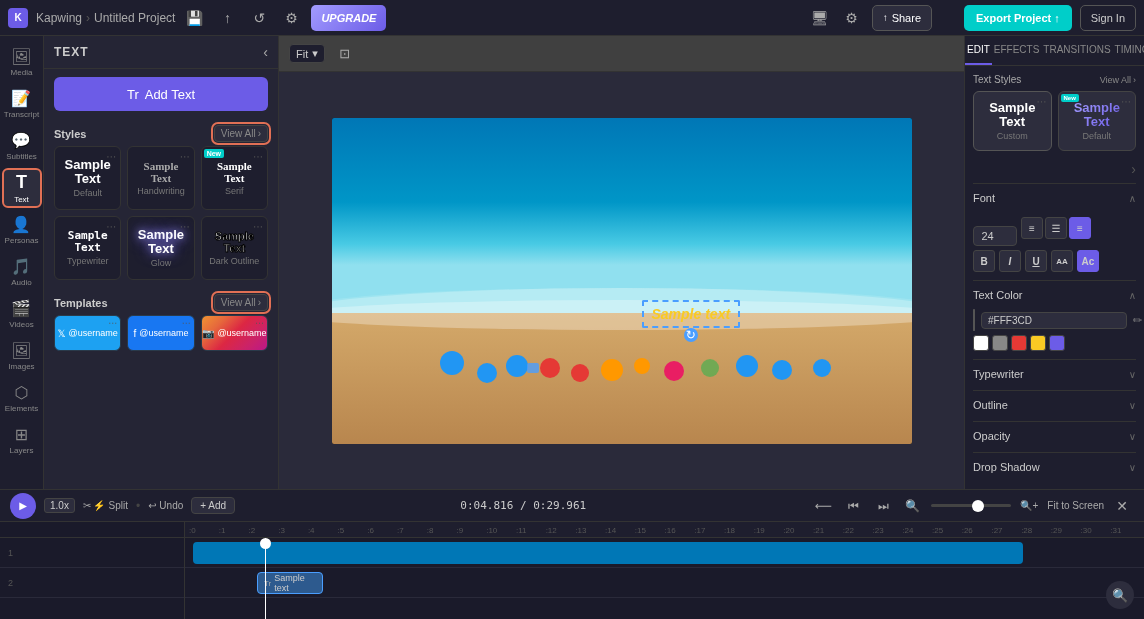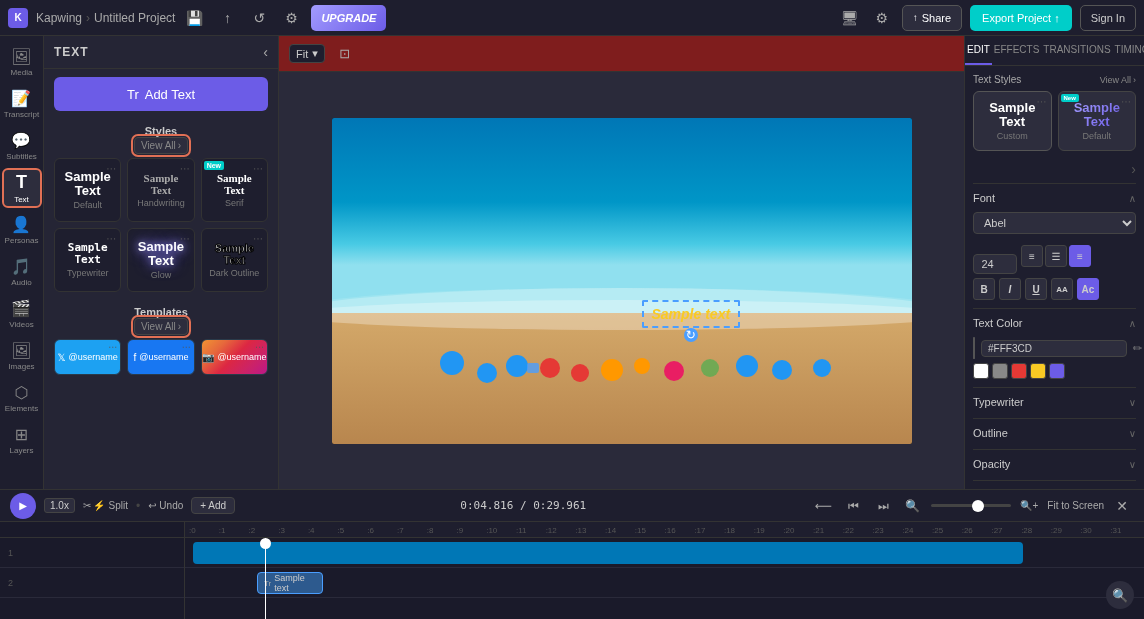--- a/index.html
+++ b/index.html
@@ -9,21 +9,21 @@
     .topbar { height: 36px; background: #1e1e2e; display: flex; align-items: center; padding: 0 8px; gap: 8px; border-bottom: 1px solid #333; flex-shrink: 0; }
     .topbar-logo { display: flex; align-items: center; gap: 4px; font-size: 13px; font-weight: 600; color: #fff; }
     .topbar-logo .logo-icon { width: 20px; height: 20px; background: #6c5ce7; border-radius: 4px; display: flex; align-items: center; justify-content: center; font-size: 10px; }
     .topbar-breadcrumb { display: flex; align-items: center; gap: 4px; color: #aaa; font-size: 12px; }
     .topbar-breadcrumb .sep { color: #555; }
     .topbar-spacer { flex: 1; }
     .topbar-btn { height: 26px; padding: 0 10px; border-radius: 5px; border: none; cursor: pointer; font-size: 11px; display: flex; align-items: center; gap: 4px; }
     .upgrade-btn { background: linear-gradient(135deg, #a29bfe, #6c5ce7); color: #fff; font-weight: 600; font-style: italic; }
     .share-btn { background: #2d2d3d; color: #fff; border: 1px solid #555; }
     .share-btn .share-icon { font-size: 10px; }
-    .export-btn { background: #00cec9; color: #fff; font-weight: 400; border: none; height: 26px; padding: 0 12px; border-radius: 5px; cursor: pointer; font-size: 11px; }
+    .export-btn { background: #00cec9; color: #fff; font-weight: 700; border: none; height: 26px; padding: 0 12px; border-radius: 5px; cursor: pointer; font-size: 11px; margin-left: 24px; }
     .signin-btn { background: transparent; border: 1px solid #555; color: #ccc; height: 26px; padding: 0 10px; border-radius: 5px; cursor: pointer; font-size: 11px; }
     .topbar-icon { width: 24px; height: 24px; background: transparent; color: #aaa; display: flex; align-items: center; justify-content: center; cursor: pointer; font-size: 14px; }
 
     
     .main-layout { display: flex; flex: 1; overflow: hidden; }
 
     
     .left-nav { width: 44px; background: #1e1e2e; border-right: 1px solid #333; display: flex; flex-direction: column; align-items: center; padding-top: 6px; gap: 2px; flex-shrink: 0; }
     .nav-item { width: 40px; height: 40px; display: flex; flex-direction: column; align-items: center; justify-content: center; gap: 2px; cursor: pointer; border-radius: 6px; color: #888; font-size: 9px; }
     .nav-item.active { background: #2d2d3d; color: #fff; border: 1px solid #555; }
@@ -32,42 +32,42 @@
 
     
     .text-panel { width: 235px; background: #252535; border-right: 1px solid #333; display: flex; flex-direction: column; overflow: hidden; flex-shrink: 0; }
     .text-panel-header { padding: 8px 10px; display: flex; align-items: center; justify-content: space-between; border-bottom: 1px solid #333; }
     .text-panel-title { font-size: 12px; font-weight: 600; color: #ccc; letter-spacing: 1px; text-transform: uppercase; }
     .collapse-btn { background: transparent; border: none; color: #aaa; cursor: pointer; font-size: 14px; }
     .add-text-btn { margin: 8px 10px; background: #6c5ce7; color: #fff; border: none; border-radius: 6px; height: 34px; width: calc(100% - 20px); cursor: pointer; font-size: 13px; font-weight: 500; display: flex; align-items: center; justify-content: center; gap: 6px; }
     .brand-kit-section { padding: 6px 10px; border-bottom: 1px solid #333; }
     .brand-kit-label { font-size: 11px; color: #aaa; display: flex; align-items: center; gap: 4px; }
     .brand-kit-drop { margin-top: 6px; border: 1px dashed #444; border-radius: 6px; height: 44px; display: flex; align-items: center; justify-content: center; color: #666; font-size: 10px; }
-    .section-header { display: flex; align-items: center; justify-content: space-between; padding: 6px 10px 4px; flex-direction: column; }
+    .section-header { display: flex; align-items: center; justify-content: space-between; padding: 6px 10px 4px; }
     .section-title { font-size: 11px; color: #ccc; font-weight: 600; }
     .view-all-btn { font-size: 10px; color: #888; background: #2d2d3d; border: 1px solid #444; border-radius: 4px; padding: 2px 6px; cursor: pointer; display: flex; align-items: center; gap: 2px; outline: 2px solid #e17055; outline-offset: 1px; }
     .styles-grid { display: grid; grid-template-columns: repeat(3, 1fr); gap: 6px; padding: 0 10px 8px; }
     .style-item { background: #1e1e2e; border-radius: 6px; height: 64px; display: flex; flex-direction: column; align-items: center; justify-content: center; cursor: pointer; border: 1px solid #333; overflow: hidden; position: relative; }
     .style-new-badge { position: absolute; top: 2px; left: 2px; background: #00cec9; color: #fff; font-size: 7px; font-weight: 700; padding: 1px 3px; border-radius: 2px; }
     .style-item-text { font-size: 13px; font-weight: 700; color: #fff; text-align: center; line-height: 1.1; }
     .style-item-text.handwriting { font-family: cursive; color: #aaa; }
     .style-item-text.serif { font-family: Georgia, serif; }
     .style-item-text.typewriter { font-family: monospace; font-size: 11px; }
     .style-item-text.glow { color: #fff; text-shadow: 0 0 8px #a29bfe, 0 0 16px #6c5ce7; }
     .style-item-text.dark-outline { color: #fff; -webkit-text-stroke: 1px #000; }
     .style-item-label { font-size: 9px; color: #777; margin-top: 2px; }
     .style-item-dots { position: absolute; top: 4px; right: 4px; color: #555; font-size: 10px; cursor: pointer; }
     .templates-grid { display: grid; grid-template-columns: repeat(3, 1fr); gap: 6px; padding: 0 10px 8px; }
     .template-item { background: #1e2a3a; border-radius: 6px; height: 36px; display: flex; align-items: center; justify-content: center; cursor: pointer; border: 1px solid #2a3a4a; font-size: 9px; color: #aaa; overflow: hidden; position: relative; }
     .template-item .t-icon { font-size: 10px; margin-right: 3px; }
     .template-item-dots { position: absolute; top: 2px; right: 3px; color: #555; font-size: 9px; }
 
     
     .canvas-area { flex: 1; background: #2a2a3a; display: flex; flex-direction: column; overflow: hidden; }
-    .canvas-toolbar { height: 36px; background: #7f1d1d; border-bottom: 1px solid #333; display: flex; align-items: center; padding: 0 10px; gap: 8px; }
+    .canvas-toolbar { height: 36px; background: #404040; border-bottom: 1px solid #333; display: flex; align-items: center; padding: 0 10px; gap: 8px; }
     .fit-dropdown { background: #1e1e2e; border: 1px solid #444; color: #ccc; border-radius: 4px; padding: 2px 6px; font-size: 11px; cursor: pointer; display: flex; align-items: center; gap: 4px; }
     .canvas-wrapper { flex: 1; display: flex; align-items: center; justify-content: center; overflow: hidden; position: relative; }
     .canvas-frame { width: 580px; height: 326px; background: #000; border-radius: 2px; position: relative; overflow: hidden; }
     .text-selection-box { position: absolute; top: 182px; left: 310px; border: 2px dashed #4a9eff; padding: 4px 8px; border-radius: 2px; cursor: move; }
     .text-selection-box .sample-text { color: #f9ca24; font-size: 14px; font-weight: 600; font-style: italic; white-space: nowrap; }
     .text-rotate-handle { position: absolute; bottom: -16px; left: 50%; transform: translateX(-50%); width: 14px; height: 14px; background: #4a9eff; border-radius: 50%; display: flex; align-items: center; justify-content: center; cursor: grab; }
 
     
     .right-panel { width: 180px; background: #1e1e2e; border-left: 1px solid #333; display: flex; flex-direction: column; overflow: hidden; flex-shrink: 0; }
     .right-tabs { display: flex; border-bottom: 1px solid #333; }
@@ -402,25 +402,20 @@
       </div>
 
       <div style="display:flex;justify-content:flex-end;margin-bottom:6px;">
         <span style="color:#555;font-size:14px;cursor:pointer;">›</span>
       </div>
 
       <div class="prop-section">
         <div class="prop-header">
           <span class="prop-label">Font</span>
           <span class="prop-chevron">∧</span>
-        </div>
-        <div class="font-row">
-          <select class="font-select">
-            <option>Abel</option>
-          </select>
         </div>
         <div class="font-size-row">
           <input class="font-size-input" type="number" value="24" style="">
           <div class="align-btn-group">
             <button class="align-btn">≡</button>
             <button class="align-btn">☰</button>
             <button class="align-btn active">≡</button>
           </div>
         </div>
         <div class="format-row">

